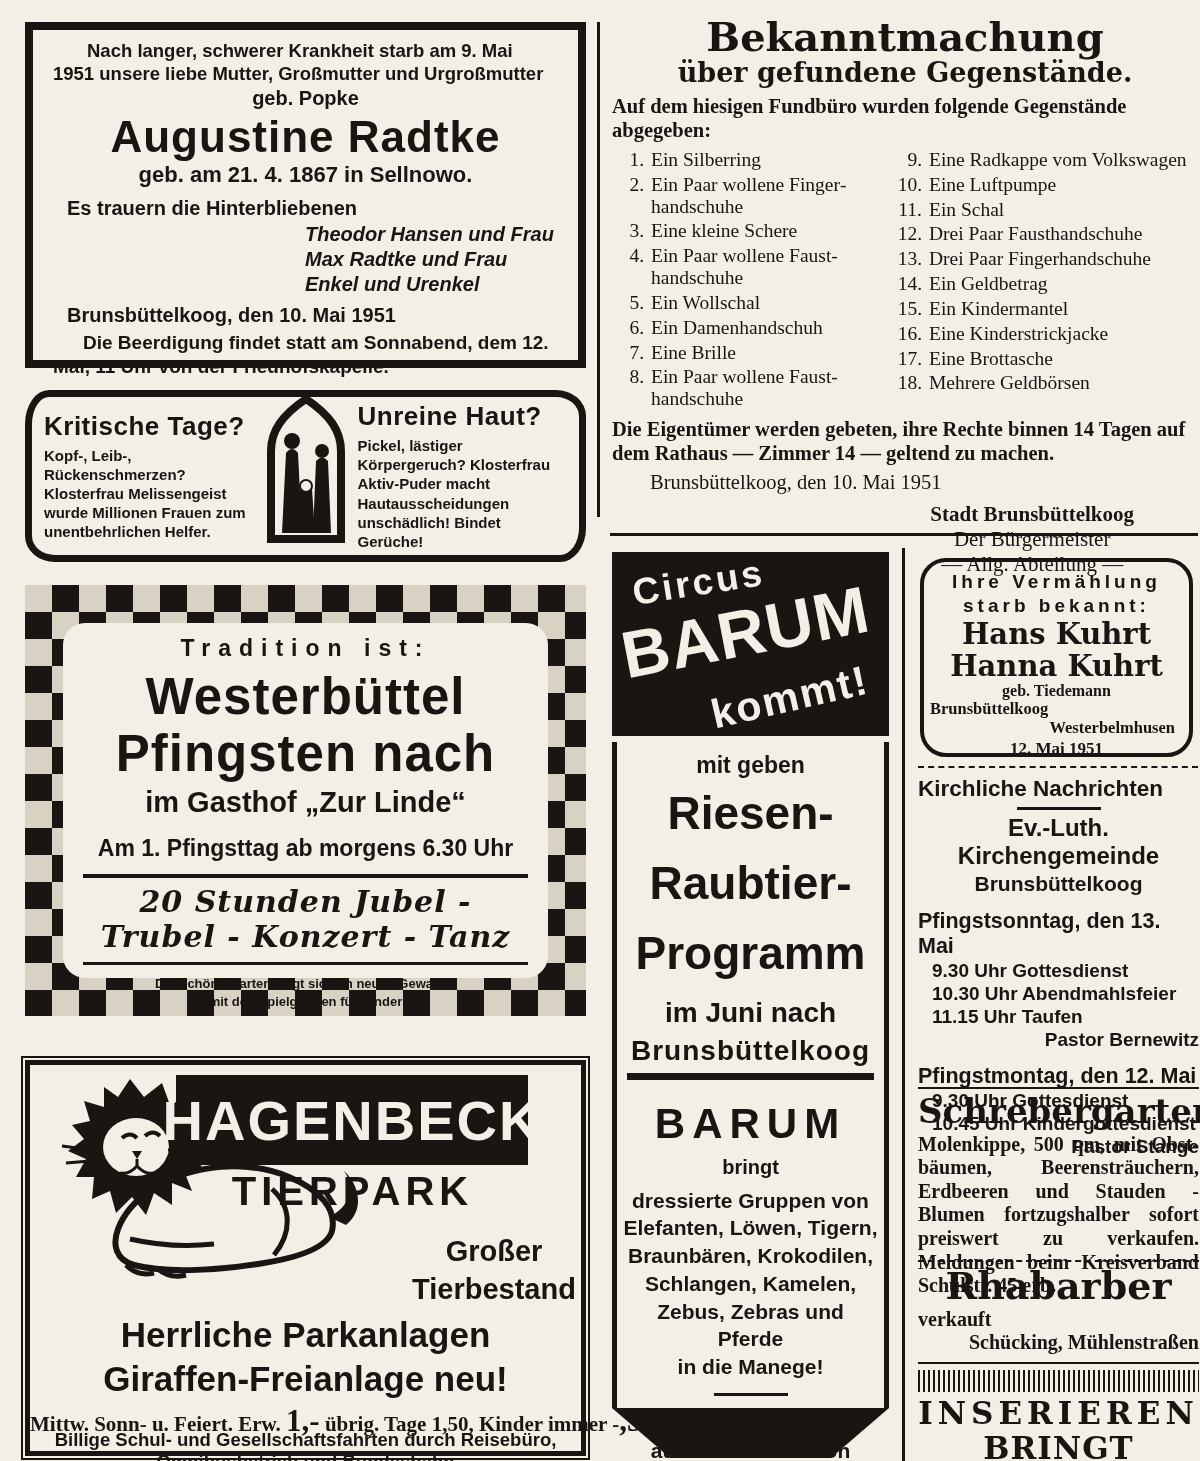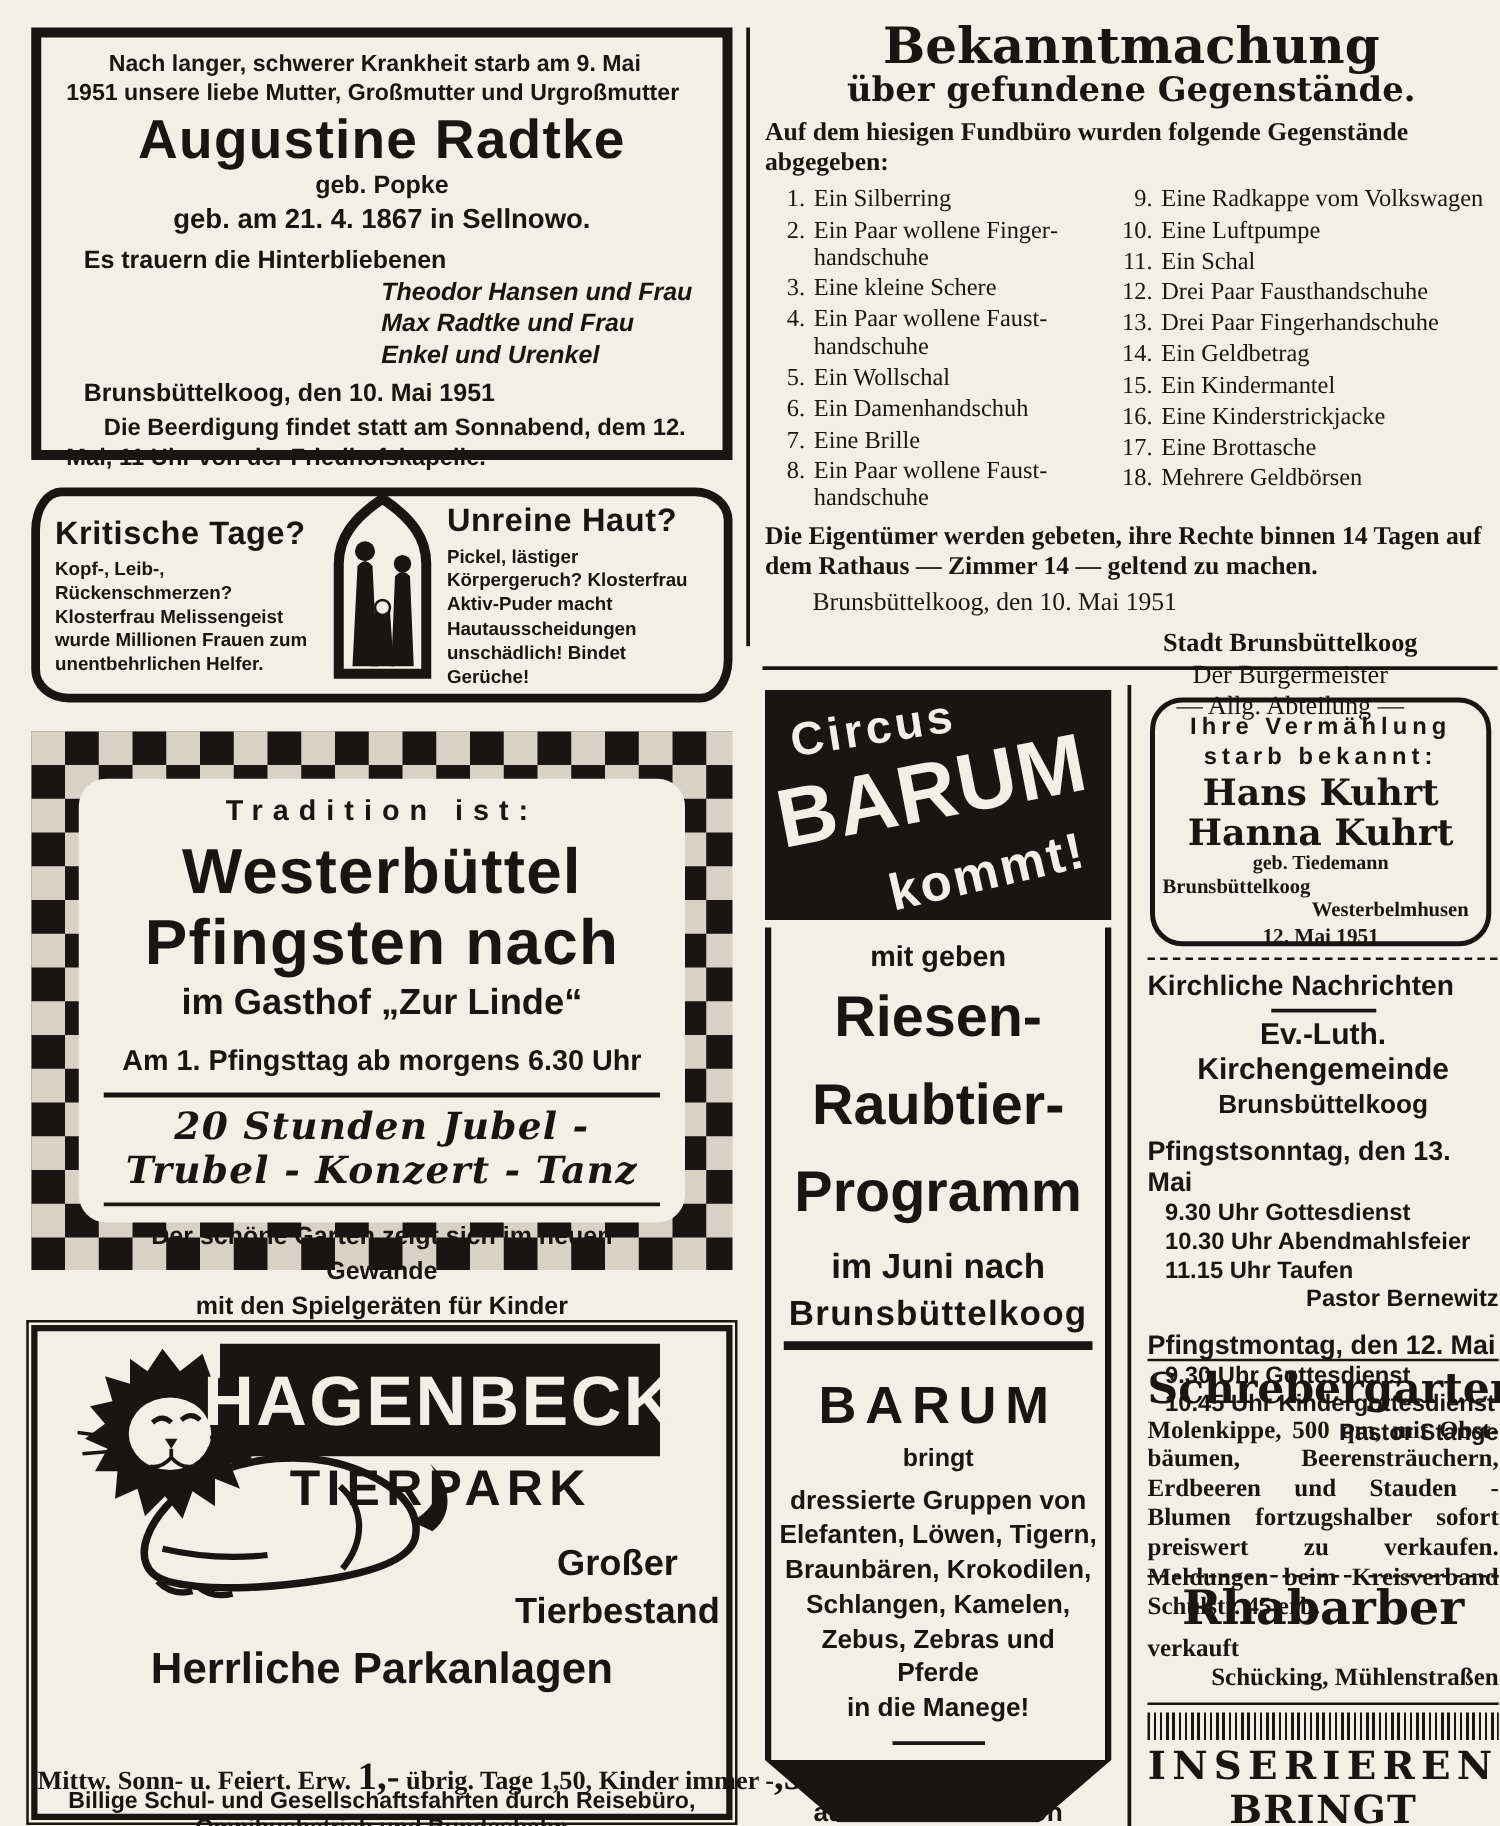--- a/index.html
+++ b/index.html
@@ -44,21 +44,21 @@
   .pfing .inner{width:100%;height:100%;background:var(--paper);border-radius:22px;
     box-sizing:border-box;text-align:center;padding:12px 16px;}
   .pf-tag{font-size:23px;font-weight:800;letter-spacing:8px;}
   .pf-title{font-size:51px;font-weight:900;letter-spacing:1px;line-height:1.12;margin-top:6px;}
   .pf-venue{font-size:29px;font-weight:900;margin-top:4px;text-align:center;}
   .pf-time{font-size:23px;font-weight:900;margin-top:16px;}
   .pf-rule{height:4px;background:var(--ink);margin:12px 4px 0 4px;}
   .pf-script{font-family:"DejaVu Serif",serif;font-style:italic;font-weight:700;
     font-size:30px;letter-spacing:1px;margin-top:6px;}
   .pf-rule2{height:3px;background:var(--ink);margin:8px 4px 0 4px;}
-  .pf-foot{font-size:20px;font-weight:800;line-height:1.4;margin-top:10px;}
+  .pf-foot{font-size:13px;font-weight:800;line-height:1.4;margin-top:10px;}
 
   
   .hagen{left:25px;top:1060px;width:561px;height:396px;border:5px solid var(--ink);
     outline:2px solid var(--ink);outline-offset:2px;box-sizing:border-box;}
   .hg-banner{position:absolute;left:146px;top:10px;width:352px;height:90px;background:var(--ink);
     color:var(--paper);display:flex;align-items:center;justify-content:center;
     font-size:56px;font-weight:900;letter-spacing:2px;}
   .hg-tier{position:absolute;left:150px;top:104px;width:345px;text-align:center;
     font-size:40px;font-weight:900;letter-spacing:5px;}
   .hg-lion{position:absolute;left:4px;top:2px;width:330px;height:245px;}
@@ -155,22 +155,22 @@
   .hr-dash{border-top:2px dashed var(--ink);height:0;}
   .hr-solid{height:2px;background:var(--ink);}
 </style>
 </head>
 <body>
 
 <div class="page">
 
   <section class="abs death">
     <p class="intro">Nach langer, schwerer Krankheit starb am 9. Mai 1951 unsere liebe Mutter, Großmutter und Urgroßmutter</p>
+    <div class="ctr nee">geb. Popke</div>
     <div class="ctr name">Augustine Radtke</div>
-    <div class="ctr nee">geb. Popke</div>
     <div class="ctr born">geb. am 21. 4. 1867 in Sellnowo.</div>
     <div class="trauern">Es trauern die Hinterbliebenen</div>
     <div class="mourners">
       <div>Theodor Hansen und Frau</div>
       <div>Max Radtke und Frau</div>
       <div>Enkel und Urenkel</div>
     </div>
     <div class="placedate">Brunsbüttelkoog, den 10. Mai 1951</div>
     <p class="funeral">Die Beerdigung findet statt am Sonnabend, dem 12. Mai, 11 Uhr von der Friedhofskapelle.</p>
   </section>
@@ -229,20 +229,21 @@
       <path d="M66 84 L28 79 M68 93 L32 96 M134 83 L172 80 M132 92 L168 97" stroke="#181512" stroke-width="3"></path>
       <path d="M92 198 q12 12 28 8 M124 202 q12 10 28 6" stroke="#181512" stroke-width="5" fill="none"></path>
     </svg>
     <div class="hg-banner">HAGENBECK</div>
     <div class="hg-tier">TIERPARK</div>
     <div class="hg-right">
       <div>Großer</div>
       <div>Tierbestand</div>
     </div>
     <div class="hg-l1">Herrliche Parkanlagen</div>
+    <div class="hg-l2">Giraffen-Freianlage neu!</div>
     <div class="hg-price">
       <span>Mittw. Sonn- u. Feiert. Erw.</span>
       <span class="big">1,-</span>
       <span>übrig. Tage 1,50, Kinder immer -</span><span class="big">,50</span>
     </div>
     <div class="hg-foot">
       <div>Billige Schul- und Gesellschaftsfahrten durch Reisebüro,</div>
       <div>Omnibusbetrieb und Bundesbahn</div>
     </div>
   </section>

